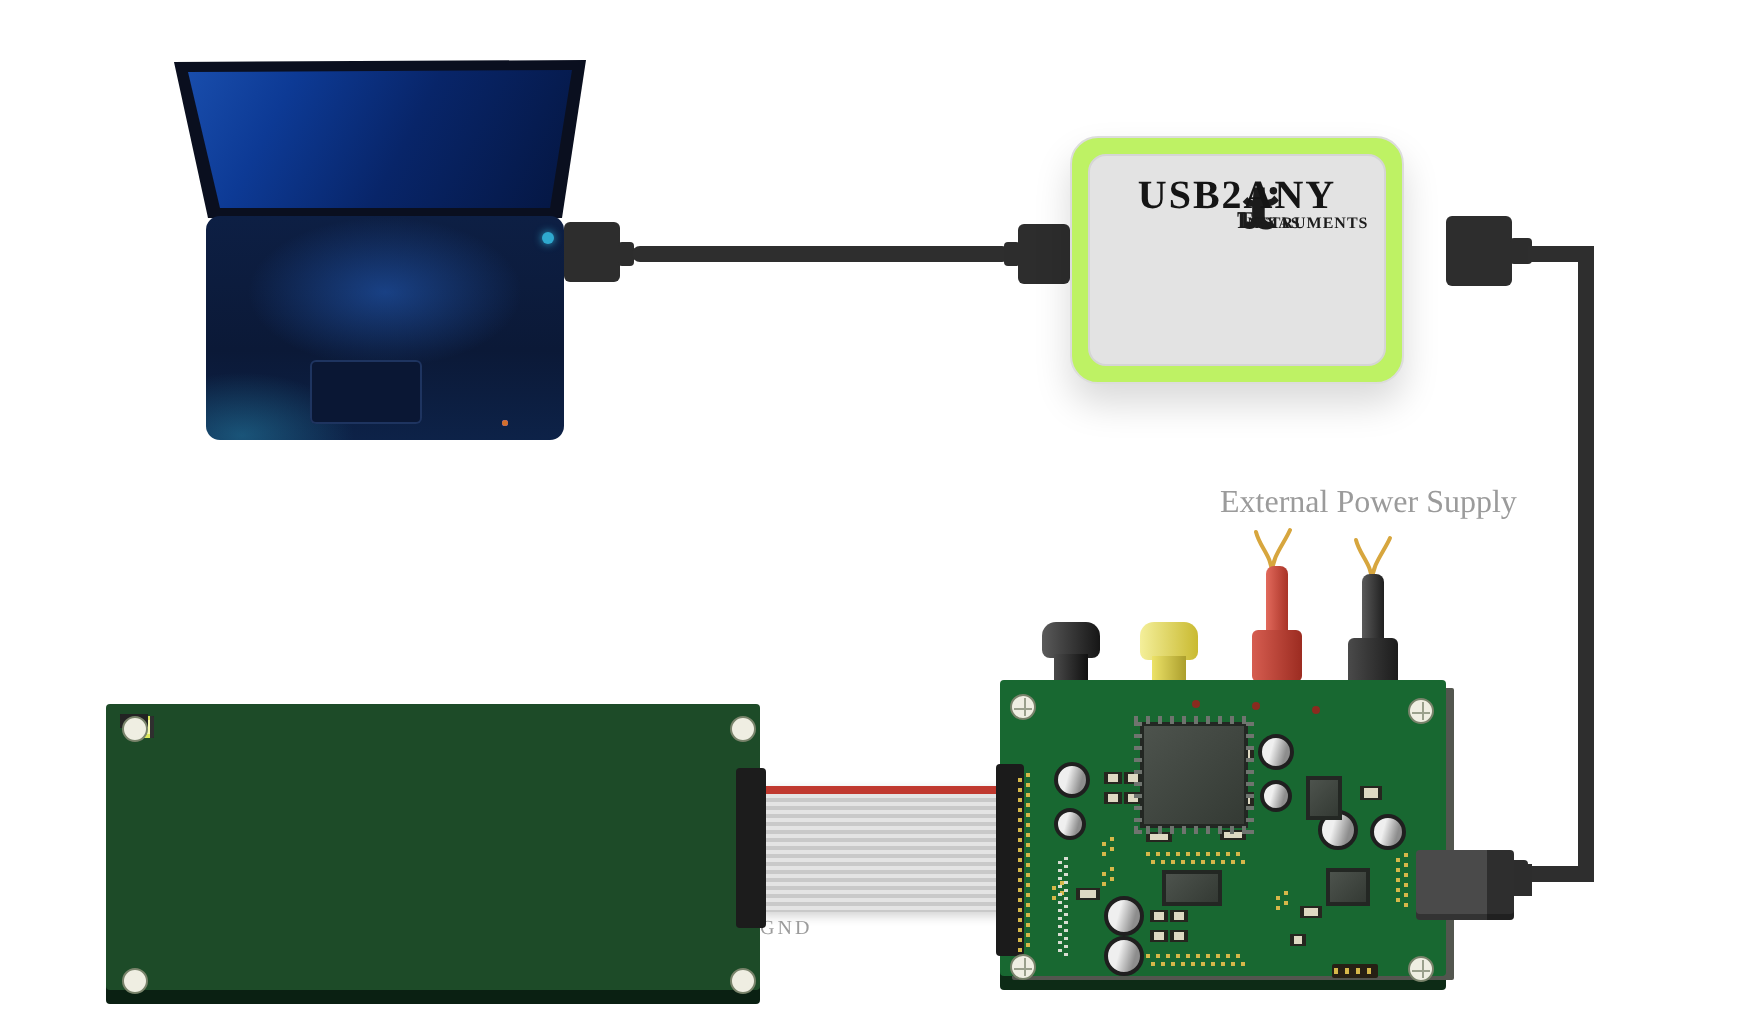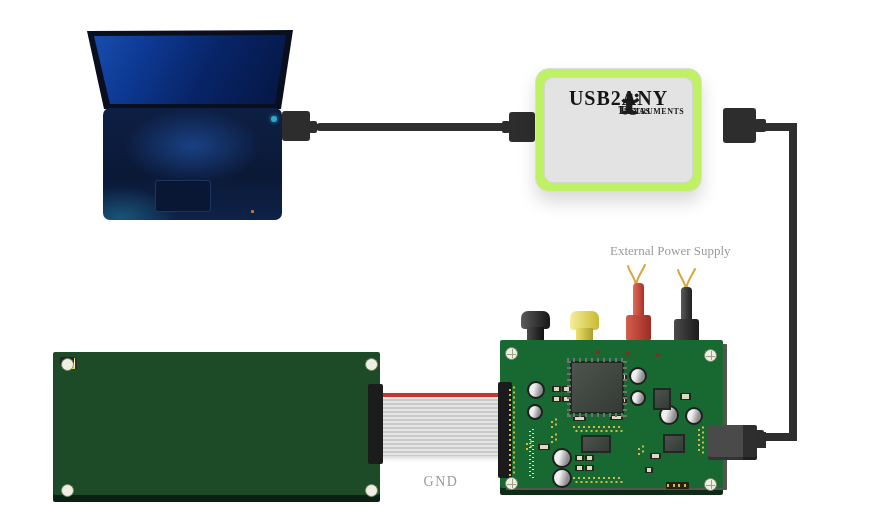--- a/index.html
+++ b/index.html
@@ -45,24 +45,24 @@
     border:1px solid #d5d5d5;display:flex;flex-direction:column;align-items:center;}
   .ti-row{position:relative;display:flex;align-items:center;gap:5px;margin-top:26px;}
   .ti-bug{position:relative;width:22px;height:26px;}
   .ti-text{position:relative;display:flex;flex-direction:column;line-height:1;color:#1c1c1c;}
   .ti-text span{position:relative;font-variant:small-caps;font-weight:700;letter-spacing:.5px;}
   .ti-line1{font-size:12px;}
   .ti-line2{font-size:12px;margin-top:0px;}
   .u2a-name{position:relative;margin-top:9px;font-size:20px;font-weight:700;letter-spacing:1px;color:#151515;}
 
   
-  .glabel{color:var(--label-gray,#9b9b9b);font-size:13px;white-space:nowrap;}
+  .glabel{color:var(--label-gray,#9b9b9b);font-size:16px;white-space:nowrap;}
   .eps-label{left:610px;top:243px;}
   .vboost-label{left:380px;top:374px;width:122px;text-align:center;letter-spacing:1.5px;}
-  .gnd-label{left:380px;top:459px;width:122px;text-align:center;letter-spacing:1.5px;font-size:14px;margin-top:15px;}
+  .gnd-label{left:380px;top:459px;width:122px;text-align:left;letter-spacing:1.5px;font-size:10px;}
 
   
   .wiretip{width:24px;height:26px;}
   .probe-shaft{width:11px;height:36px;border-radius:4px 4px 0 0;}
   .probe-collar{width:25px;border-radius:3px;}
   .shaft-red{background:linear-gradient(90deg,#e26a5c,#a93327);}
   .collar-red{background:linear-gradient(90deg,#d65d50,#9c2c21);}
   .shaft-black{background:linear-gradient(90deg,#5a5a5a,#1f1f1f);}
   .collar-black{background:linear-gradient(90deg,#4a4a4a,#1c1c1c);}
   .jack-cap{width:29px;border-radius:7px 7px 4px 4px;}

